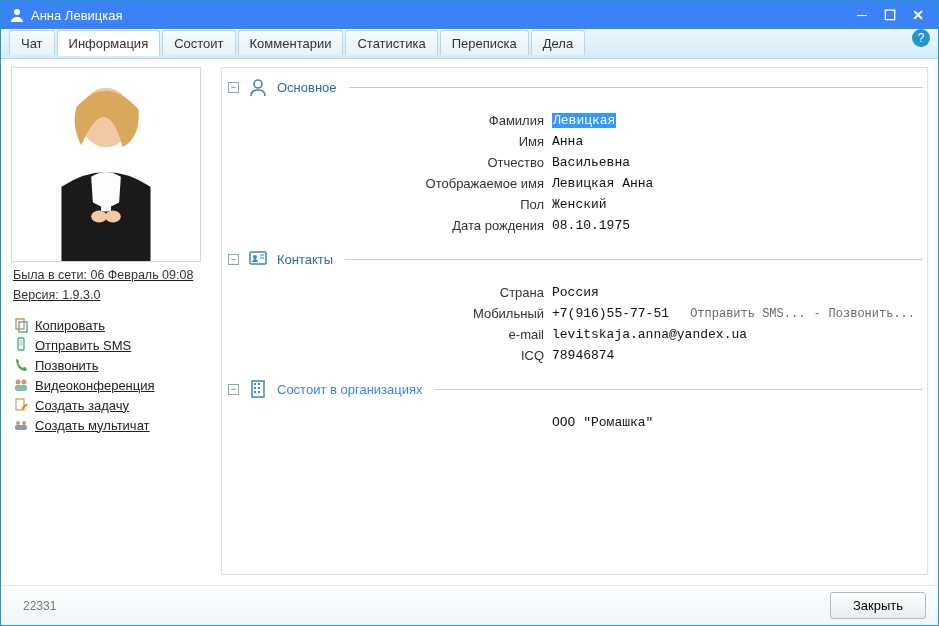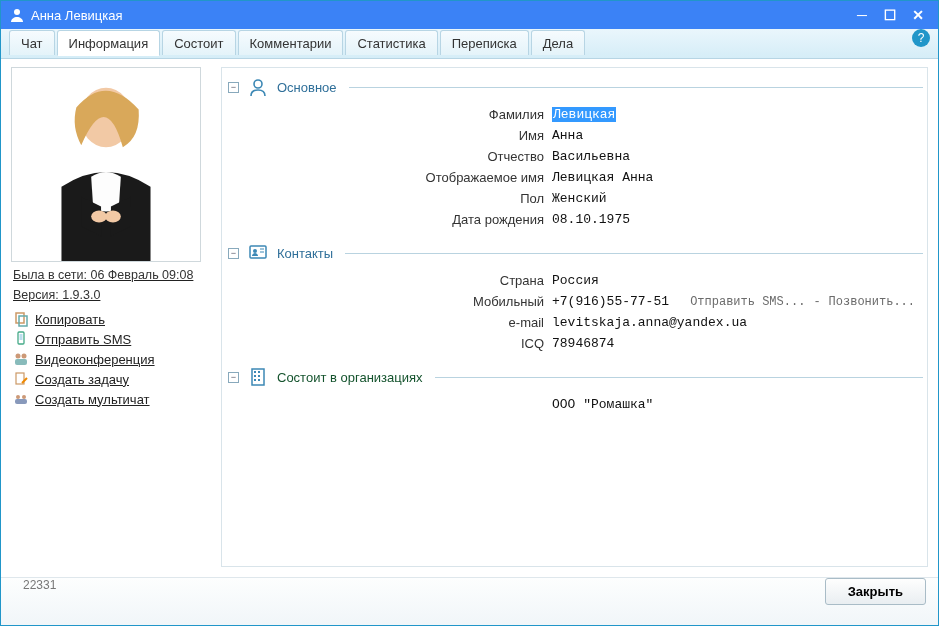--- a/index.html
+++ b/index.html
@@ -94,21 +94,21 @@
   }
   .avatar {
     width: 190px; height: 195px;
     border: 1px solid #cfd8dc;
     background: #f9fbfc;
     display: flex; align-items: center; justify-content: center;
     overflow: hidden;
   }
   .avatar svg { width: 100%; height: 100%; }
   .meta { margin-top: 6px; font-size: 12.5px; color: #333; padding-left: 2px; }
-  .actions { margin-top: 8px; display: flex; flex-direction: column; gap: 2px; }
+  .actions { margin-top: 14px; display: flex; flex-direction: column; gap: 2px; }
   .action {
     display: flex; align-items: center; gap: 6px;
     padding: 1px 2px;
     font-size: 13px;
     color: #222;
     cursor: default;
   }
   .action .aicon { width: 16px; height: 16px; display: inline-flex; align-items:center; justify-content:center; }
   .right-pane {
     flex: 1;
@@ -132,21 +132,21 @@
     background: #fff;
     cursor: default;
   }
   .section-icon { width: 22px; height: 22px; display:inline-flex; align-items:center; justify-content:center; }
   .section-line {
     flex: 1;
     height: 1px;
     background: #b9d3e0;
     margin-left: 4px;
   }
-  .fields { margin-top: 6px; }
+  .fields { margin-top: 12px; }
   .field-row {
     display: flex; align-items: center;
     padding: 3px 8px 3px 0;
   }
   .field-label {
     width: 330px;
     text-align: right;
     color: #333;
     padding-right: 8px;
     font-size: 13px;
@@ -165,36 +165,35 @@
   }
   .row-actions {
     margin-left: auto;
     display: flex; gap: 8px;
     color: #6b6b6b;
     font-size: 12px;
     white-space: nowrap;
   }
   .row-actions span { cursor: default; }
   .footer {
-    height: 48px;
+    height: 40px;
     border-top: 1px solid #dfe7ec;
-    display: flex; align-items: flex-start;
+    display: flex; align-items: center;
     padding: 0 12px;
     background: linear-gradient(#fdfefe,#f1f6f9);
   }
   .footer .fid { color: #777; font-size: 12px; margin-left: 10px; }
   .footer .close-btn {
     margin-left: auto;
     padding: 5px 22px;
     border: 1px solid #a9bcc7;
     border-radius: 3px;
     background: linear-gradient(#fefefe,#e9eef1);
     font-size: 13px;
     cursor: default;
-    font-weight: bold;
   }
 </style>
 </head>
 <body>
 
 <div class="window">
 
   <div class="titlebar">
     <span class="title-icon">
       <svg viewBox="0 0 16 16">
@@ -253,20 +252,28 @@
               <svg viewBox="0 0 16 16">
                 <rect x="5" y="1" width="6" height="12" rx="1" fill="none" stroke="#4a8" stroke-width="1.3"></rect>
                 <rect x="6.5" y="3" width="3" height="6" fill="#bde"></rect>
               </svg>
             </span>
           <span>Отправить SMS</span>
         </div>
         <div class="action">
           <span class="aicon">
               <svg viewBox="0 0 16 16">
+                <path d="M3 3 Q2 2 4 2 L6 4 Q6 6 5 6 Q7 10 10 11 Q10 10 12 10 L14 12 Q14 14 12 14 Q4 13 3 3" fill="#4aa24a"></path>
+              </svg>
+            </span>
+          <span>Позвонить</span>
+        </div>
+        <div class="action">
+          <span class="aicon">
+              <svg viewBox="0 0 16 16">
                 <circle cx="5" cy="5" r="2.5" fill="#c97"></circle>
                 <circle cx="11" cy="5" r="2.5" fill="#c97"></circle>
                 <rect x="2" y="8" width="12" height="6" rx="2" fill="#8bb"></rect>
               </svg>
             </span>
           <span>Видеоконференция</span>
         </div>
         <div class="action">
           <span class="aicon">
               <svg viewBox="0 0 16 16">
@@ -382,21 +389,21 @@
             <svg viewBox="0 0 22 22">
                 <rect x="5" y="3" width="12" height="16" fill="none" stroke="#3c88b5" stroke-width="1.5"></rect>
                 <rect x="7" y="5" width="2" height="2" fill="#3c88b5"></rect>
                 <rect x="11" y="5" width="2" height="2" fill="#3c88b5"></rect>
                 <rect x="7" y="9" width="2" height="2" fill="#3c88b5"></rect>
                 <rect x="11" y="9" width="2" height="2" fill="#3c88b5"></rect>
                 <rect x="7" y="13" width="2" height="2" fill="#3c88b5"></rect>
                 <rect x="11" y="13" width="2" height="2" fill="#3c88b5"></rect>
               </svg>
           </span>
-          <span style="color:#14532d">Состоит в организациях</span>
+          <span style="color:#3b82f6">Состоит в организациях</span>
           <span class="section-line"></span>
         </div>
         <div class="fields">
           <div class="field-row">
             <div class="field-label"></div>
             <div class="field-value">ООО "Ромашка"</div>
           </div>
         </div>
       </div>
 

